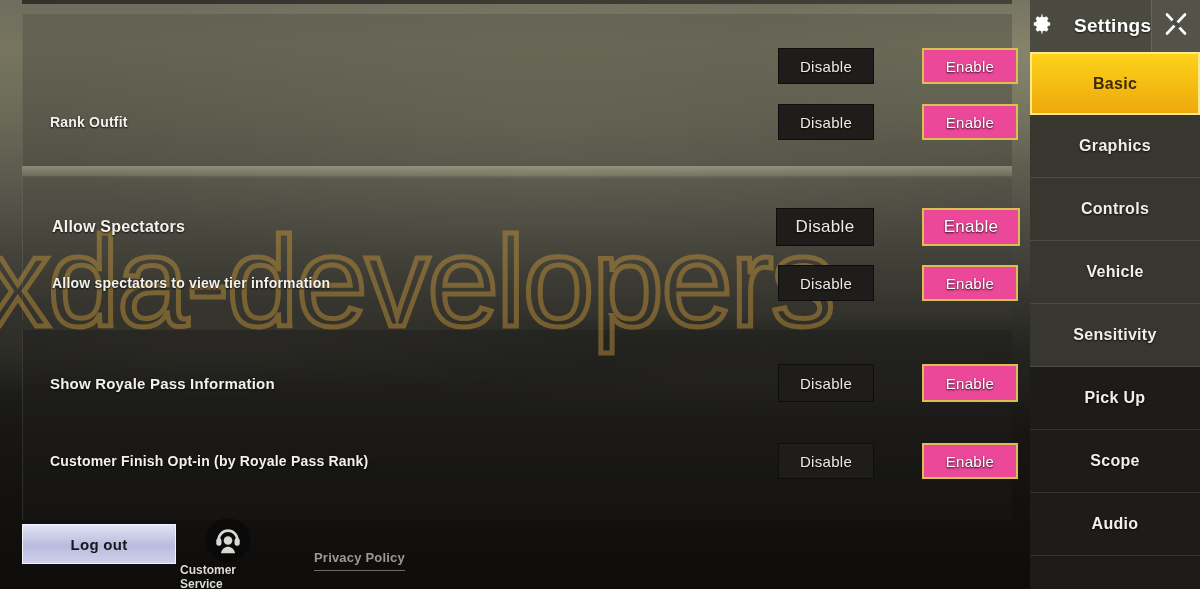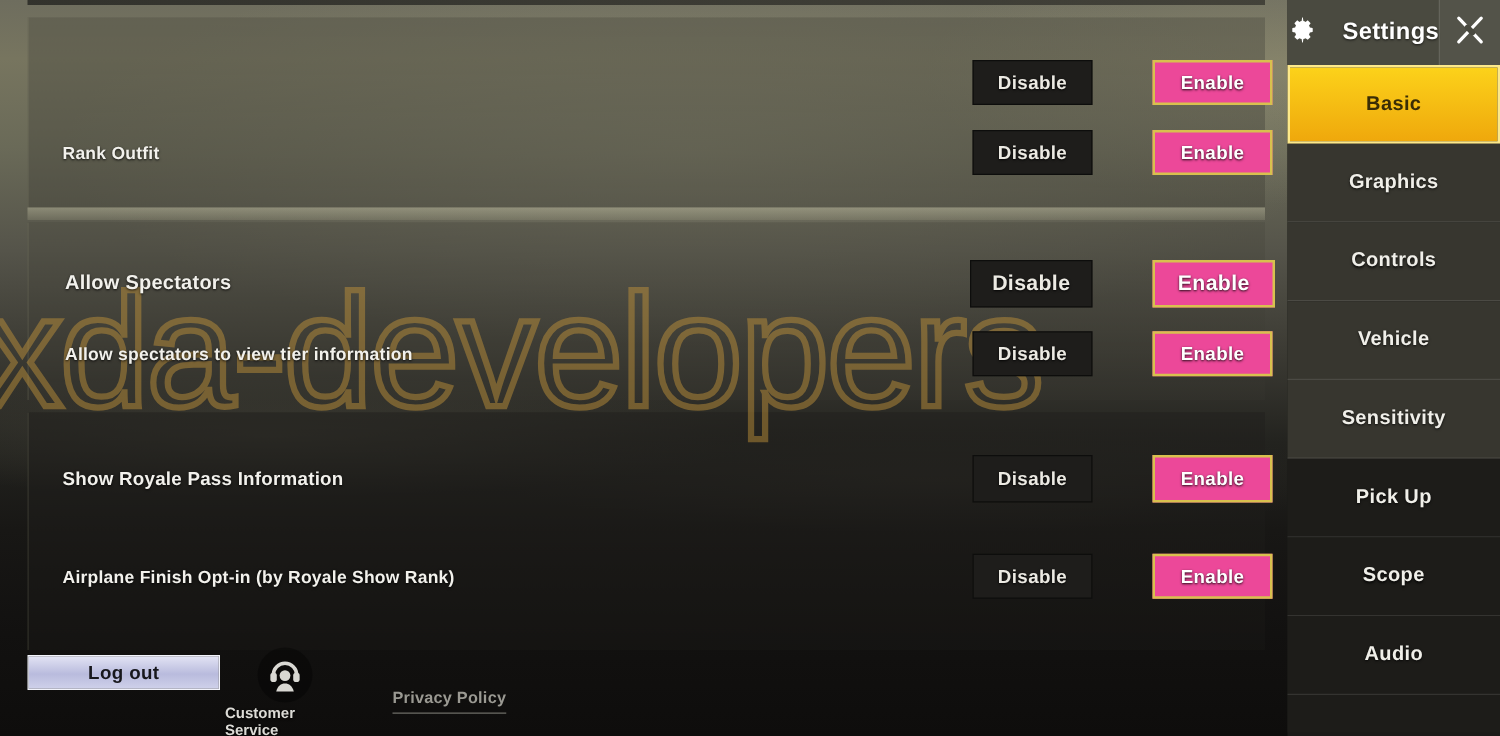--- a/index.html
+++ b/index.html
@@ -123,21 +123,21 @@
 
   .toggle {
     position: absolute;
     display: flex;
     align-items: stretch;
   }
   .tgl-btn {
     display: flex;
     align-items: center;
     justify-content: center;
-    font-weight: 700;
+    font-weight: 400;
     color: #eceae3;
     text-shadow: 0 1px 2px rgba(0,0,0,.9);
     letter-spacing: .3px;
     background: #1e1d1b;
     border: 1px solid rgba(0,0,0,.55);
   }
   .tgl-btn.on {
     background: #ec4899;
     border: 2px solid #d8c14e;
     color: #ffffff;
@@ -148,21 +148,21 @@
   .sz-s .tgl-btn { width: 96px; height: 36px; font-size: 15px; }
   .sz-m .tgl-btn { width: 98px; height: 38px; font-size: 17px; }
   .sz-l .tgl-btn { width: 96px; height: 38px; font-size: 15px; }
 
   
   .logout-btn {
     position: absolute;
     left: 22px;
     top: 524px;
     width: 154px;
-    height: 28px;
+    height: 40px;
     background: linear-gradient(to bottom, #e2e3f4, #b9bbdd 55%, #cfd1ea);
     border: 1px solid #f2f3fb;
     display: flex;
     align-items: center;
     justify-content: center;
     color: #17171c;
     font-size: 15px;
     font-weight: 700;
     letter-spacing: .3px;
   }
@@ -321,21 +321,21 @@
 
   <div class="row" style="top:359px;">
     <div class="row-label lg" style="margin-left:50px;font-size:15px;">Show Royale Pass Information</div>
     <div class="toggle sz-l" style="left:778px;">
       <div class="tgl-btn">Disable</div>
       <div class="tgl-btn on">Enable</div>
     </div>
   </div>
 
   <div class="row" style="top:437px;">
-    <div class="row-label" style="margin-left:50px;">Airplane Finish Opt-in (by Royale Show Rank)</div>
+    <div class="row-label" style="margin-left:50px;">Customer Finish Opt-in (by Royale Pass Rank)</div>
     <div class="toggle sz-s" style="left:778px;">
       <div class="tgl-btn">Disable</div>
       <div class="tgl-btn on">Enable</div>
     </div>
   </div>
 
   <div class="logout-btn">Log out</div>
 
   <div class="cs-wrap">
     <div class="cs-icon">

